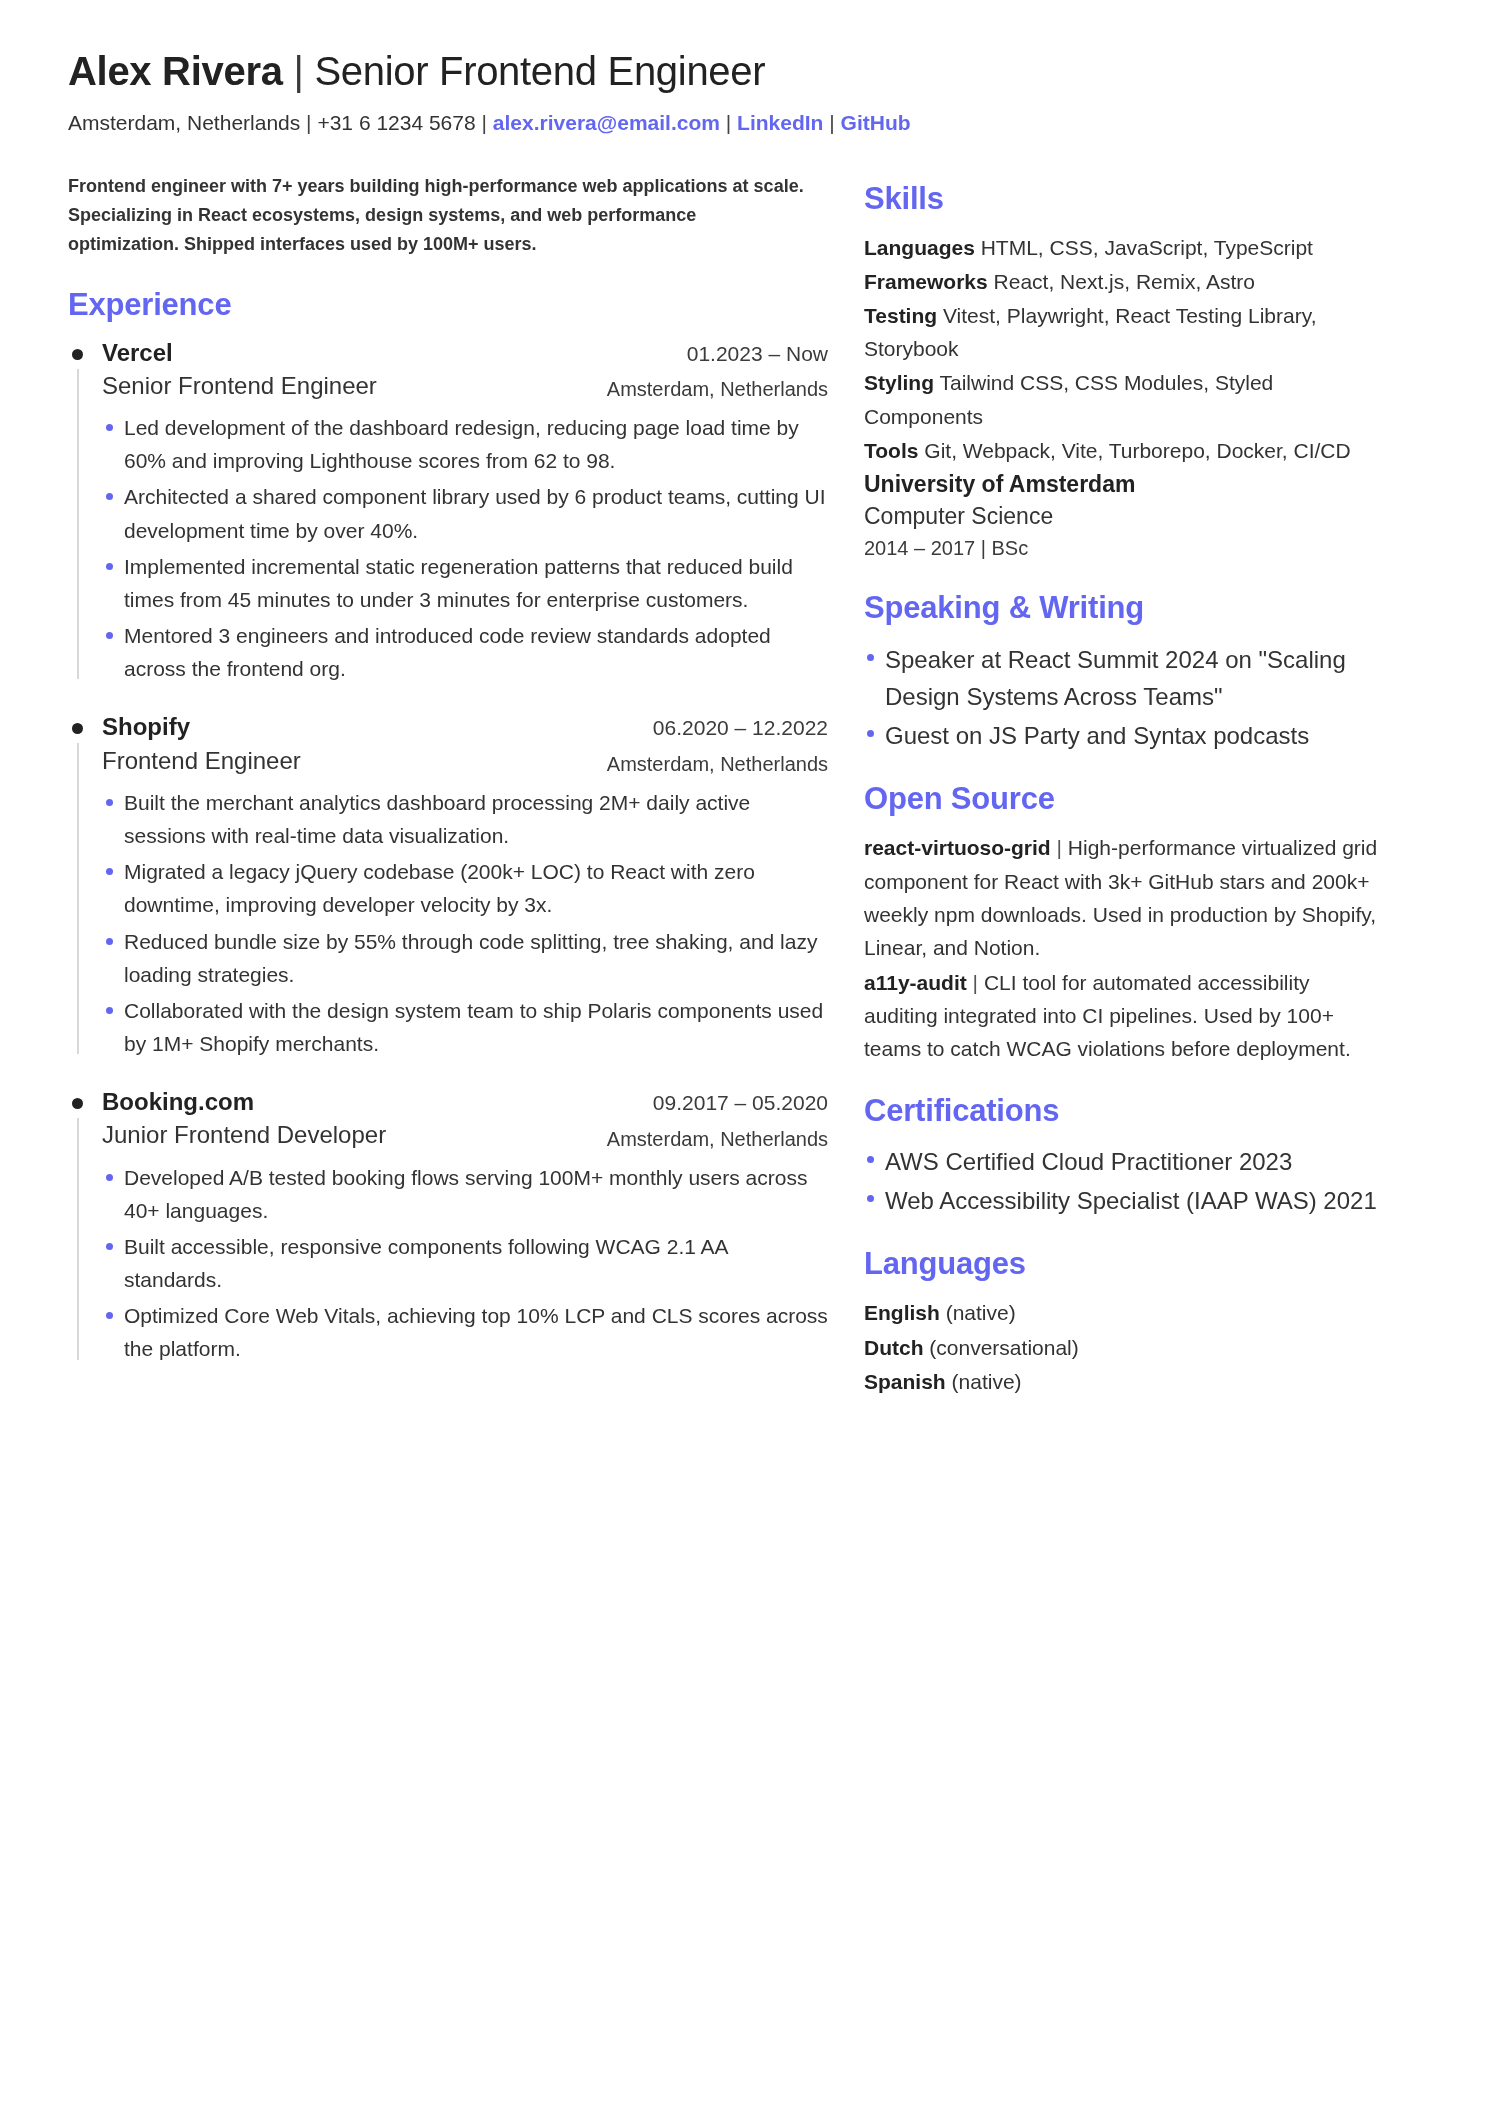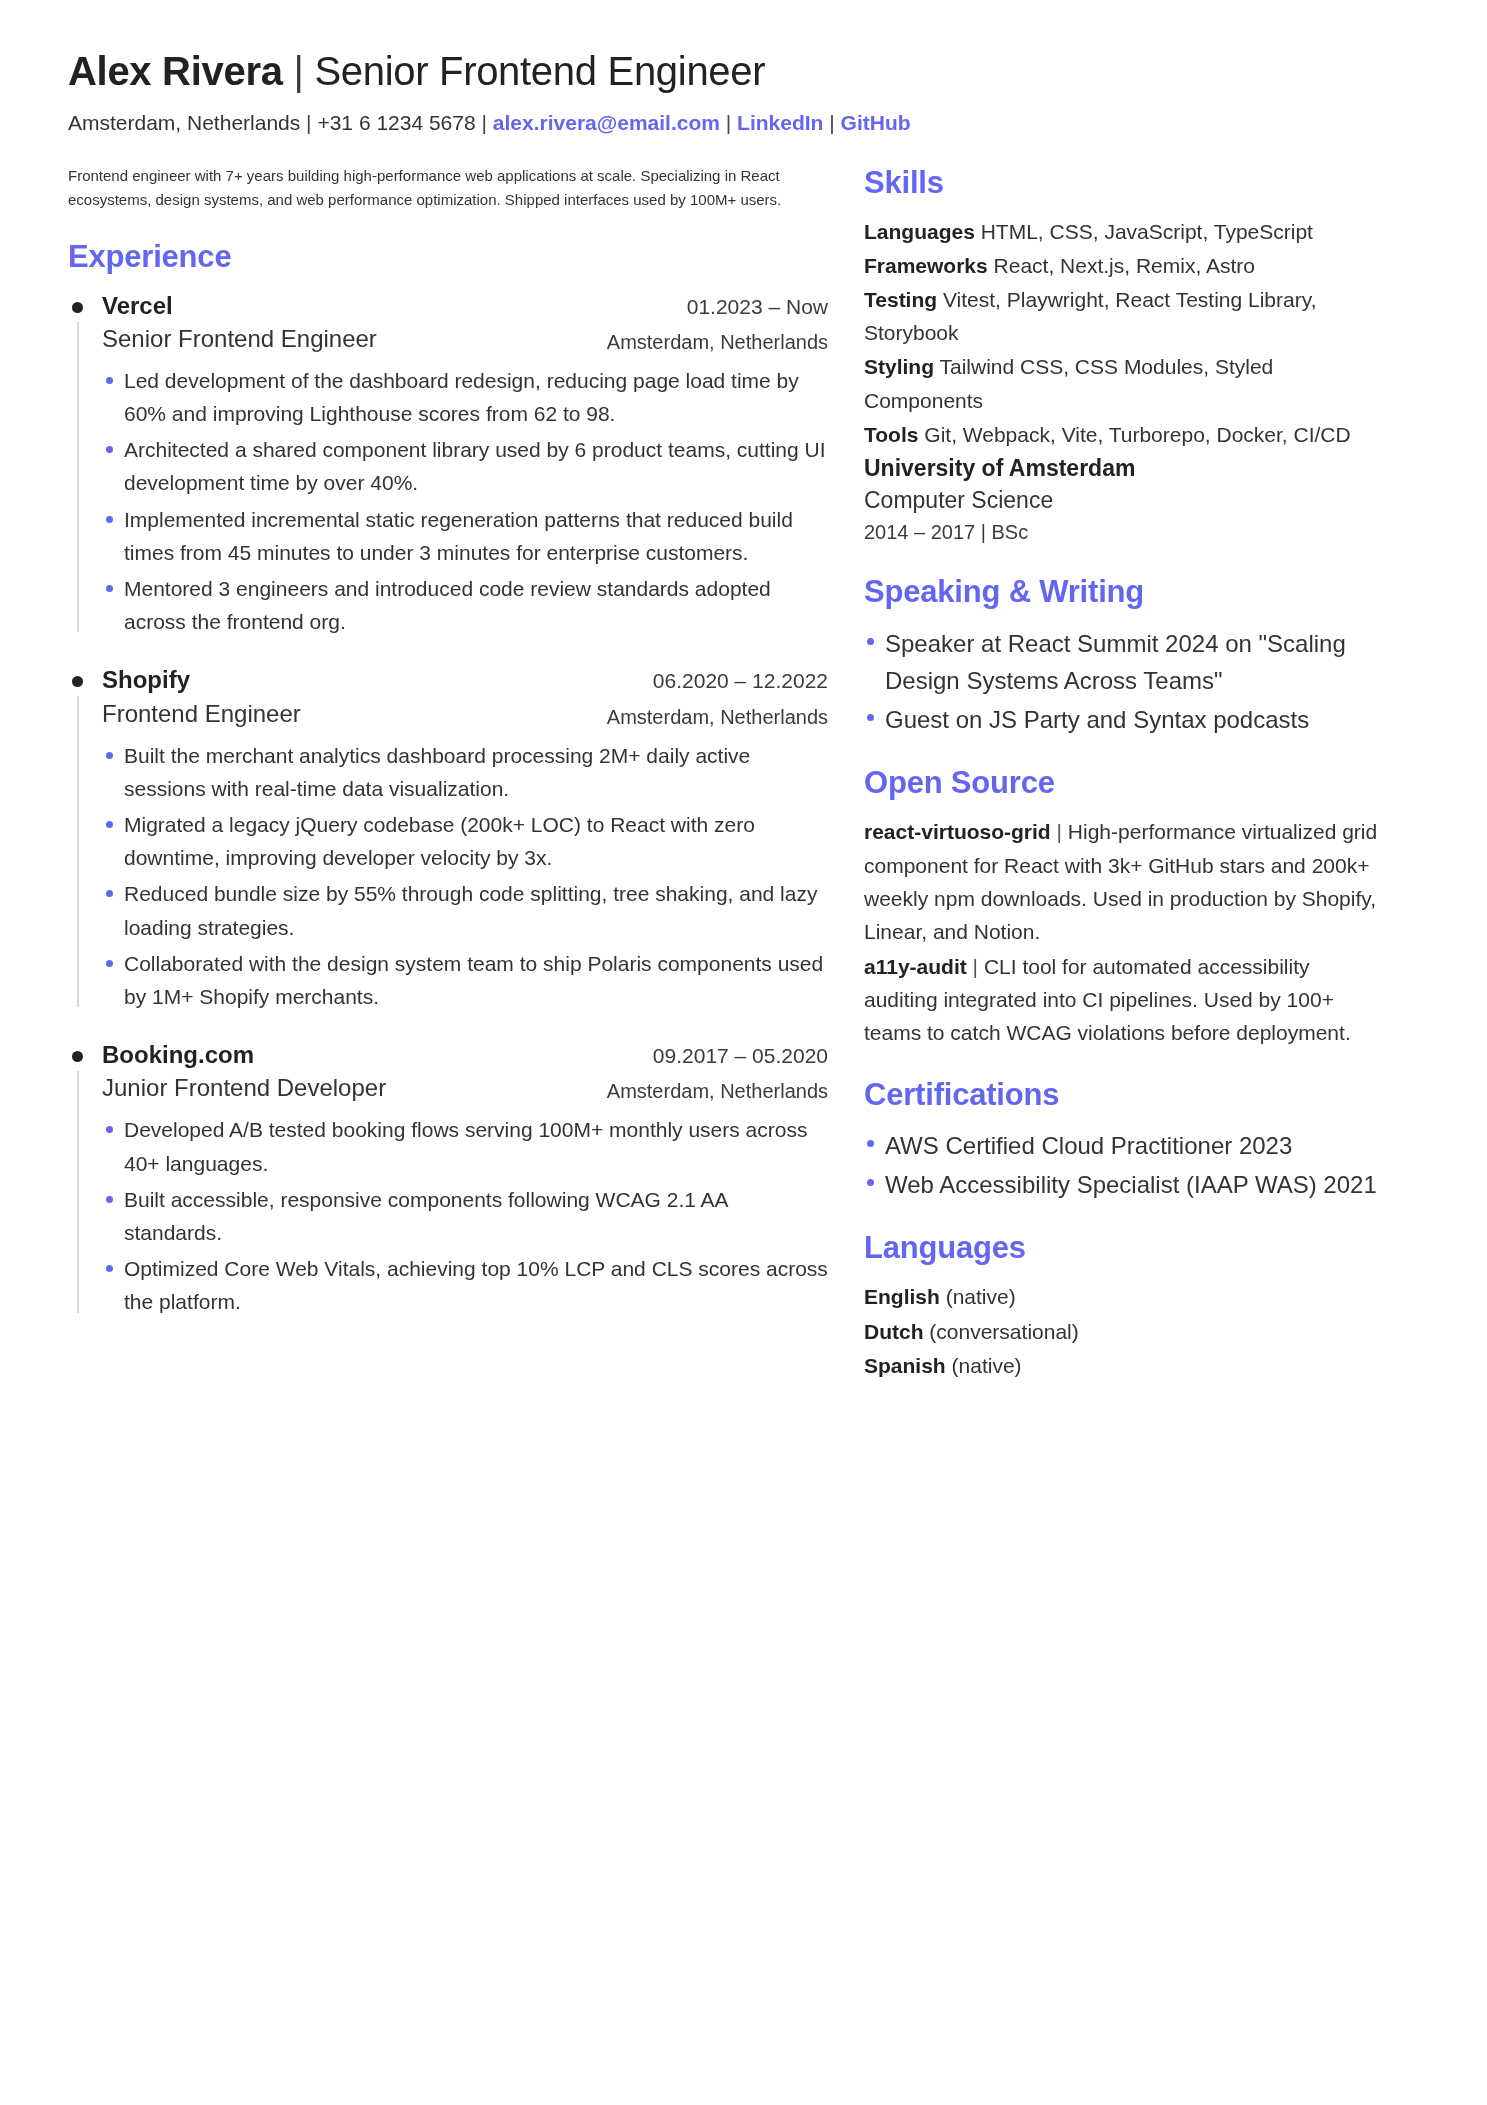--- a/index.html
+++ b/index.html
@@ -38,37 +38,38 @@
   }
   .contact .lnk { color: #6366f1; font-weight: 700; }
   .contact .pipe { color: #444; }
 
   
   .cols { display: flex; align-items: flex-start; gap: 36px; }
   .col-left  { width: 760px; flex: 0 0 760px; }
   .col-right { width: 520px; flex: 0 0 520px; }
 
   .summary {
-    font-size: 15px;
+    font-size: 18px;
     line-height: 1.63;
     color: #333333;
-    margin: 0 0 26px 0;
+    margin: 8px 0 26px 0;
     max-width: 740px;
+    font-weight: bold;
   }
 
   h2.sec {
     font-size: 31px;
     line-height: 1.2;
     font-weight: 700;
     color: #6366f1;
     margin: 0 0 14px 0;
     letter-spacing: -0.2px;
   }
   .col-right h2.sec { margin-top: 26px; }
-  .col-right h2.sec.first { margin-top: 0; }
+  .col-right h2.sec.first { margin-top: 16px; }
 
   
   .job { position: relative; padding-left: 34px; margin-bottom: 26px; }
   .job:last-child { margin-bottom: 0; }
   .job-dot {
     position: absolute;
     left: 4px; top: 12px;
     width: 11px; height: 11px;
     border-radius: 50%;
     background: #222222;

